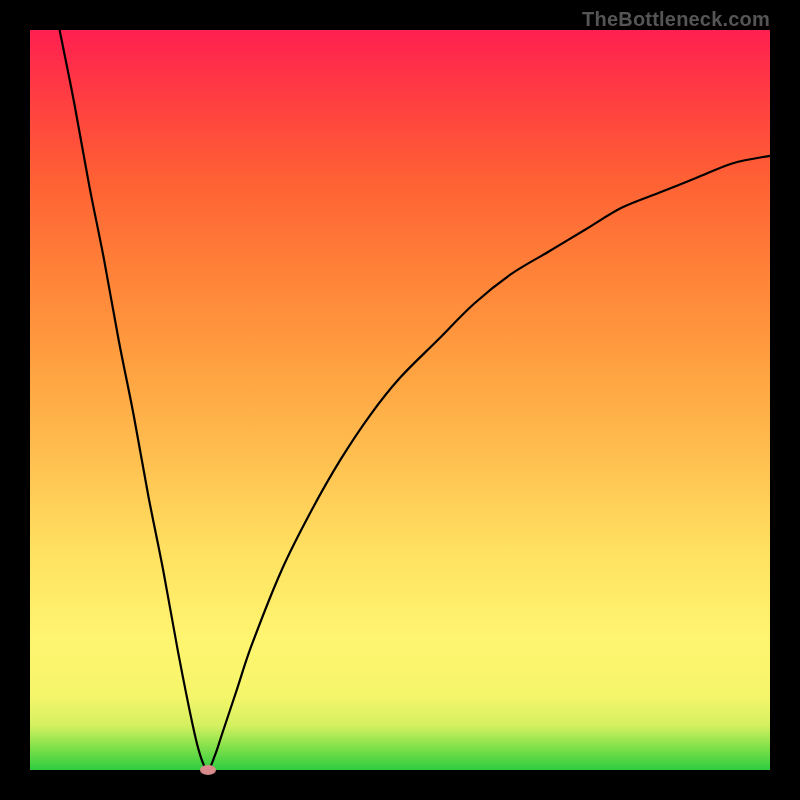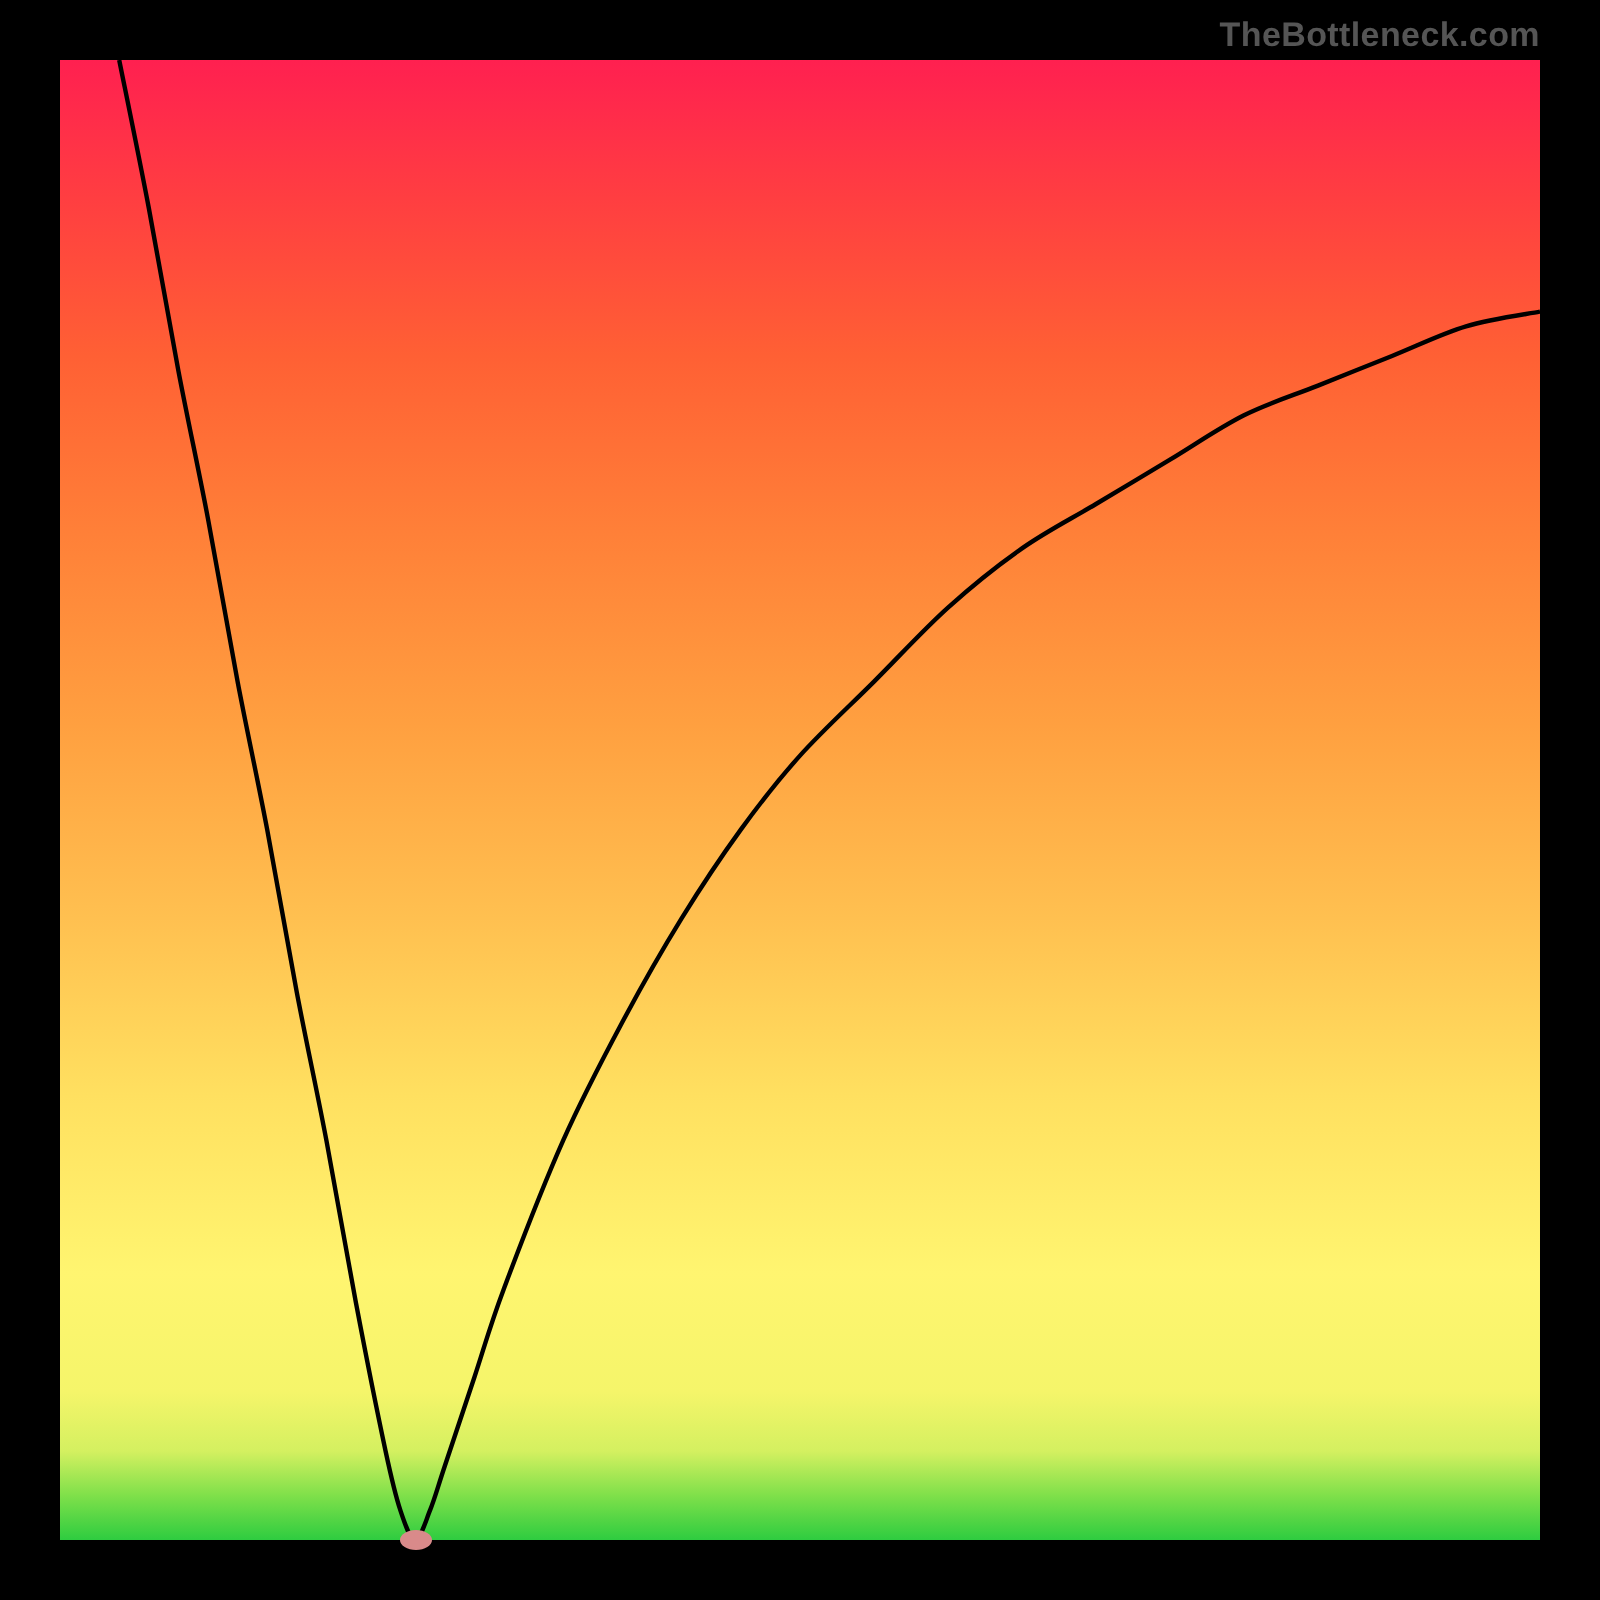--- a/index.html
+++ b/index.html
@@ -35,21 +35,21 @@
       #ff8038 68%,
       #ff6034 80%,
       #ff4040 90%,
       #ff2050 100%);
   }
   .watermark {
     position: absolute;
     top: 8px;
     right: 30px;
     color: #555;
-    font-size: 17px;
+    font-size: 20px;
     font-weight: 600;
     letter-spacing: 0.2px;
     user-select: none;
   }
   svg.curve {
     position: absolute;
     left: 0;
     top: 0;
     width: 740px;
     height: 740px;

